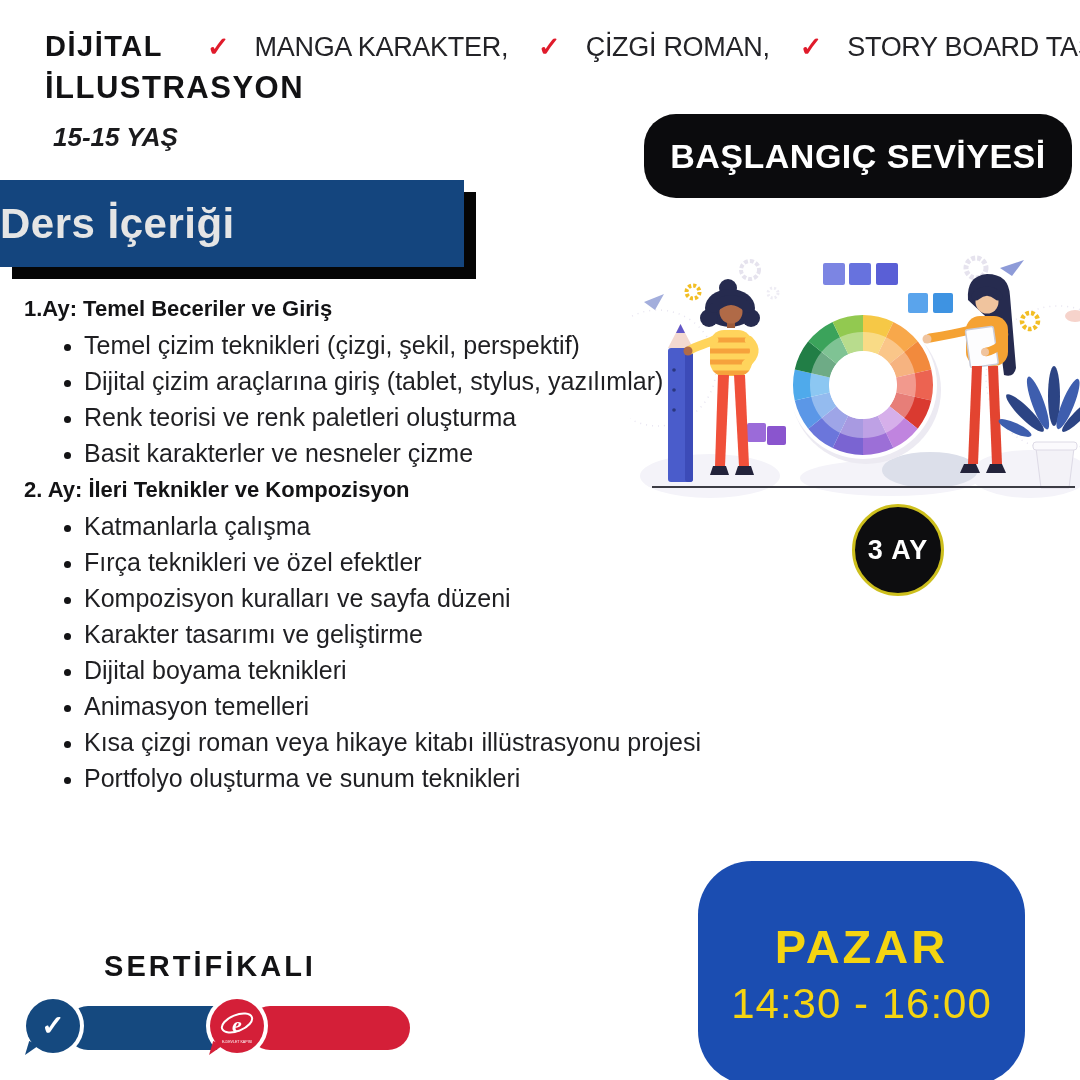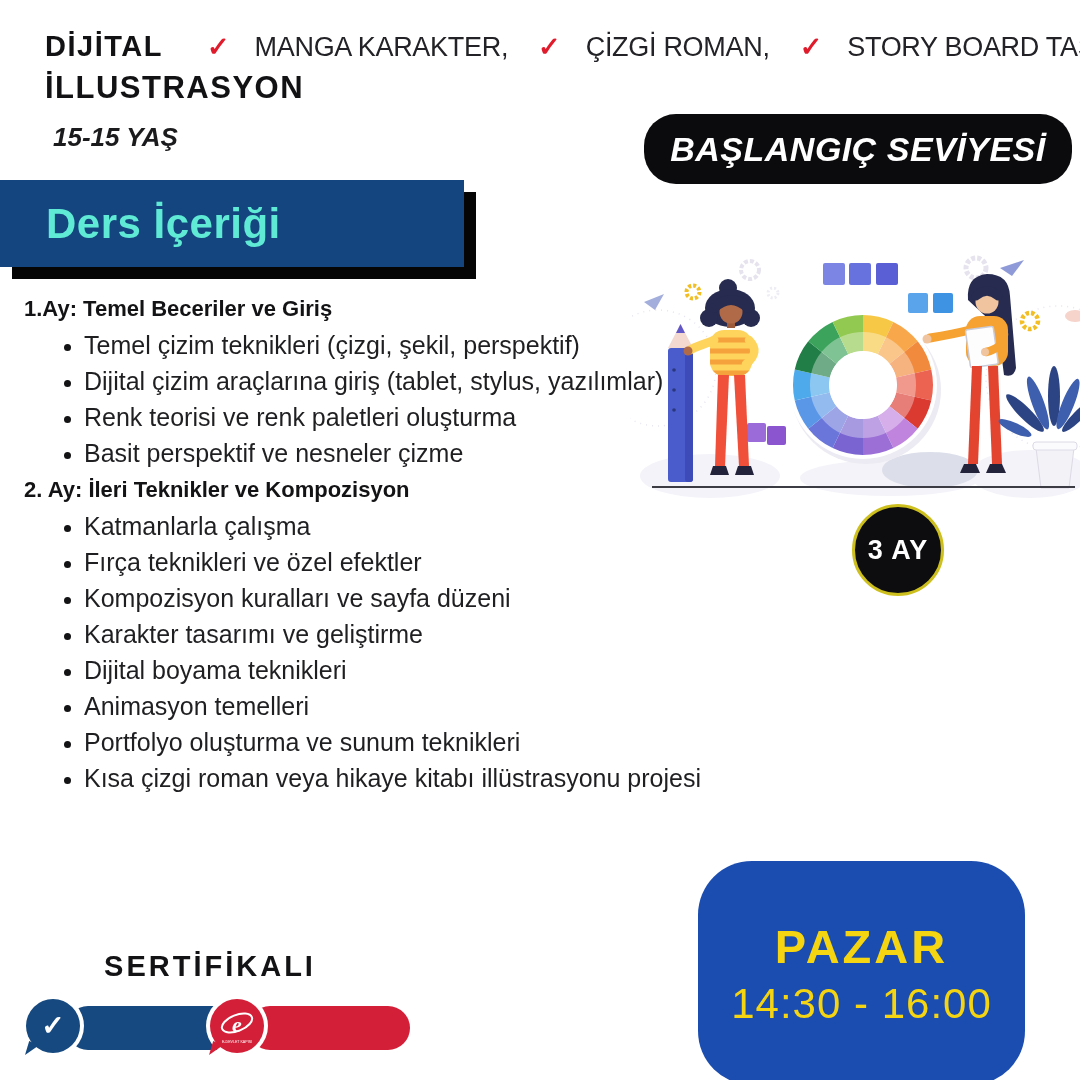--- a/index.html
+++ b/index.html
@@ -8,29 +8,29 @@
     font-family:"Liberation Sans", sans-serif;color:#1a1a1c;margin:0 auto;
   }
   
   .hdr-row{position:absolute;left:45px;top:30px;display:flex;align-items:baseline;white-space:nowrap;gap:24px;}
   .brand1{font-size:29px;font-weight:800;letter-spacing:1.5px;color:#121214;margin-right:14px;}
   .feat{font-size:27px;font-weight:400;color:#232327;letter-spacing:-0.3px;}
   .check{color:#e01b2b;font-weight:700;font-size:27px;margin:0 1px 0 6px;}
   .brand2{position:absolute;left:45px;top:70px;font-size:31px;font-weight:800;letter-spacing:1.5px;color:#121214;}
   .age{position:absolute;left:53px;top:122px;font-size:26px;font-weight:700;font-style:italic;color:#1b1b1d;}
   .level-badge{
-    position:absolute;left:644px;top:114px;width:428px;height:70px;background:#0b0b0d;border-radius:32px;
-    display:flex;align-items:center;justify-content:center;color:#fff;font-size:34px;font-weight:800;letter-spacing:0.5px;font-style:italic;
+    position:absolute;left:644px;top:114px;width:428px;height:84px;background:#0b0b0d;border-radius:32px;
+    display:flex;align-items:center;justify-content:center;color:#fff;font-size:34px;font-weight:800;letter-spacing:0.5px;
   }
   
   .section-box{
     position:absolute;left:0;top:180px;width:464px;height:87px;background:#14457e;
     box-shadow:12px 12px 0 #050505;display:flex;align-items:center;
   }
-  .section-box span{color:#5eead4;font-size:42px;font-weight:800;padding-left:46px;letter-spacing:0.5px;text-align:center;}
+  .section-box span{color:#e5e5e5;font-size:42px;font-weight:800;letter-spacing:0.5px;text-align:center;}
   
   .curriculum{position:absolute;left:24px;top:290px;width:700px;z-index:2;}
   .cur-heading{font-size:22px;font-weight:800;line-height:37px;color:#131315;white-space:nowrap;}
   .cur-item{font-size:25px;line-height:36px;color:#1f1f22;white-space:nowrap;}
   .dot{width:7px;height:7px;background:#131315;border-radius:50%;display:inline-block;margin:0 13px 3px 40px;}
   
   .illus{position:absolute;left:630px;top:248px;width:450px;height:252px;z-index:1;}
   
   .duration{
     position:absolute;left:852px;top:504px;width:92px;height:92px;border-radius:50%;
@@ -84,30 +84,30 @@
 
   <div class="section-box">
     <span>Ders İçeriği</span>
   </div>
 
   <div class="curriculum">
     <div class="cur-heading">1.Ay: Temel Beceriler ve Giriş</div>
     <div class="cur-item"><span class="dot"></span><span>Temel çizim teknikleri (çizgi, şekil, perspektif)</span></div>
     <div class="cur-item"><span class="dot"></span><span>Dijital çizim araçlarına giriş (tablet, stylus, yazılımlar)</span></div>
     <div class="cur-item"><span class="dot"></span><span>Renk teorisi ve renk paletleri oluşturma</span></div>
-    <div class="cur-item"><span class="dot"></span><span>Basit perspektif ve nesneler çizme</span></div>
+    <div class="cur-item"><span class="dot"></span><span>Basit karakterler ve nesneler çizme</span></div>
     <div class="cur-heading">2. Ay: İleri Teknikler ve Kompozisyon</div>
     <div class="cur-item"><span class="dot"></span><span>Katmanlarla çalışma</span></div>
     <div class="cur-item"><span class="dot"></span><span>Fırça teknikleri ve özel efektler</span></div>
     <div class="cur-item"><span class="dot"></span><span>Kompozisyon kuralları ve sayfa düzeni</span></div>
     <div class="cur-item"><span class="dot"></span><span>Karakter tasarımı ve geliştirme</span></div>
     <div class="cur-item"><span class="dot"></span><span>Dijital boyama teknikleri</span></div>
     <div class="cur-item"><span class="dot"></span><span>Animasyon temelleri</span></div>
+    <div class="cur-item"><span class="dot"></span><span>Kısa çizgi roman veya hikaye kitabı illüstrasyonu projesi</span></div>
     <div class="cur-item"><span class="dot"></span><span>Portfolyo oluşturma ve sunum teknikleri</span></div>
-    <div class="cur-item"><span class="dot"></span><span>Kısa çizgi roman veya hikaye kitabı illüstrasyonu projesi</span></div>
   </div>
 
   <svg class="illus" viewBox="0 0 450 252">
 
     <g>
       <circle cx="28" cy="120" r="58" fill="none" stroke="#e7e4f0" stroke-width="1.5" stroke-dasharray="1 5"></circle>
       <circle cx="428" cy="130" r="72" fill="none" stroke="#e7e4f0" stroke-width="1.5" stroke-dasharray="1 5"></circle>
       <ellipse cx="80" cy="228" rx="70" ry="22" fill="#f4f3f9"></ellipse>
       <ellipse cx="260" cy="230" rx="90" ry="18" fill="#f4f3f9"></ellipse>
       <ellipse cx="400" cy="226" rx="60" ry="24" fill="#f4f3f9"></ellipse>

